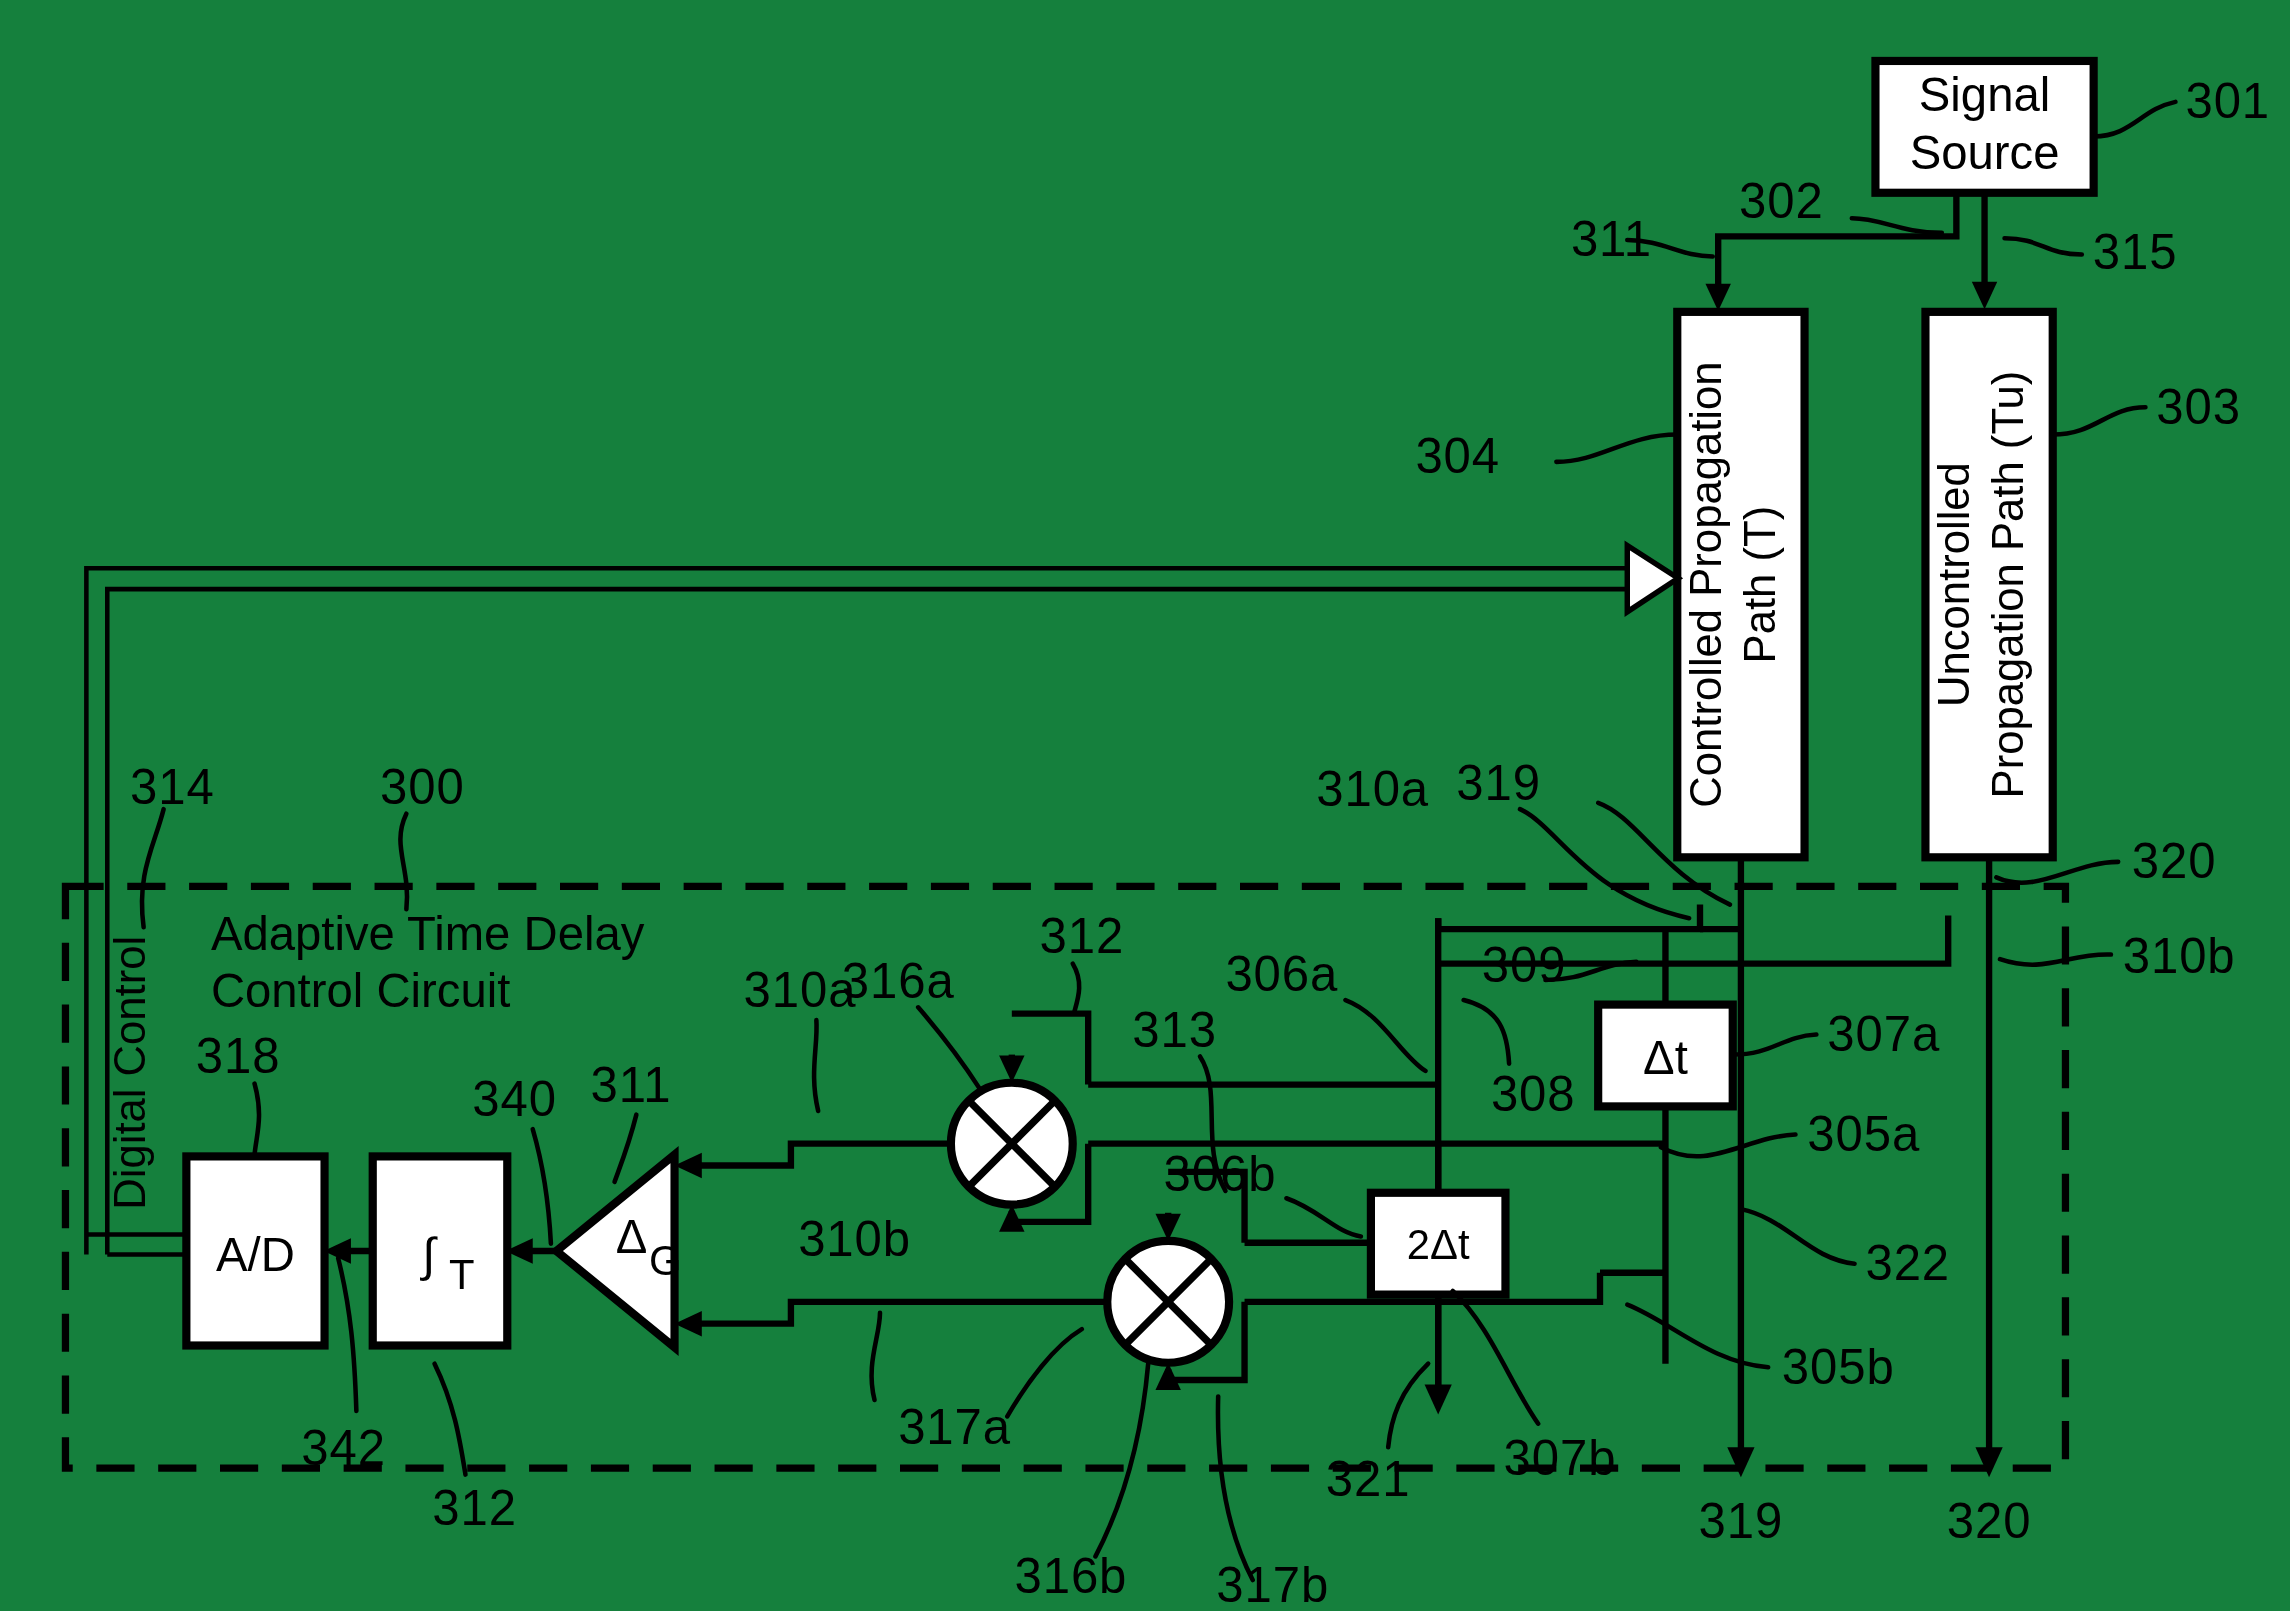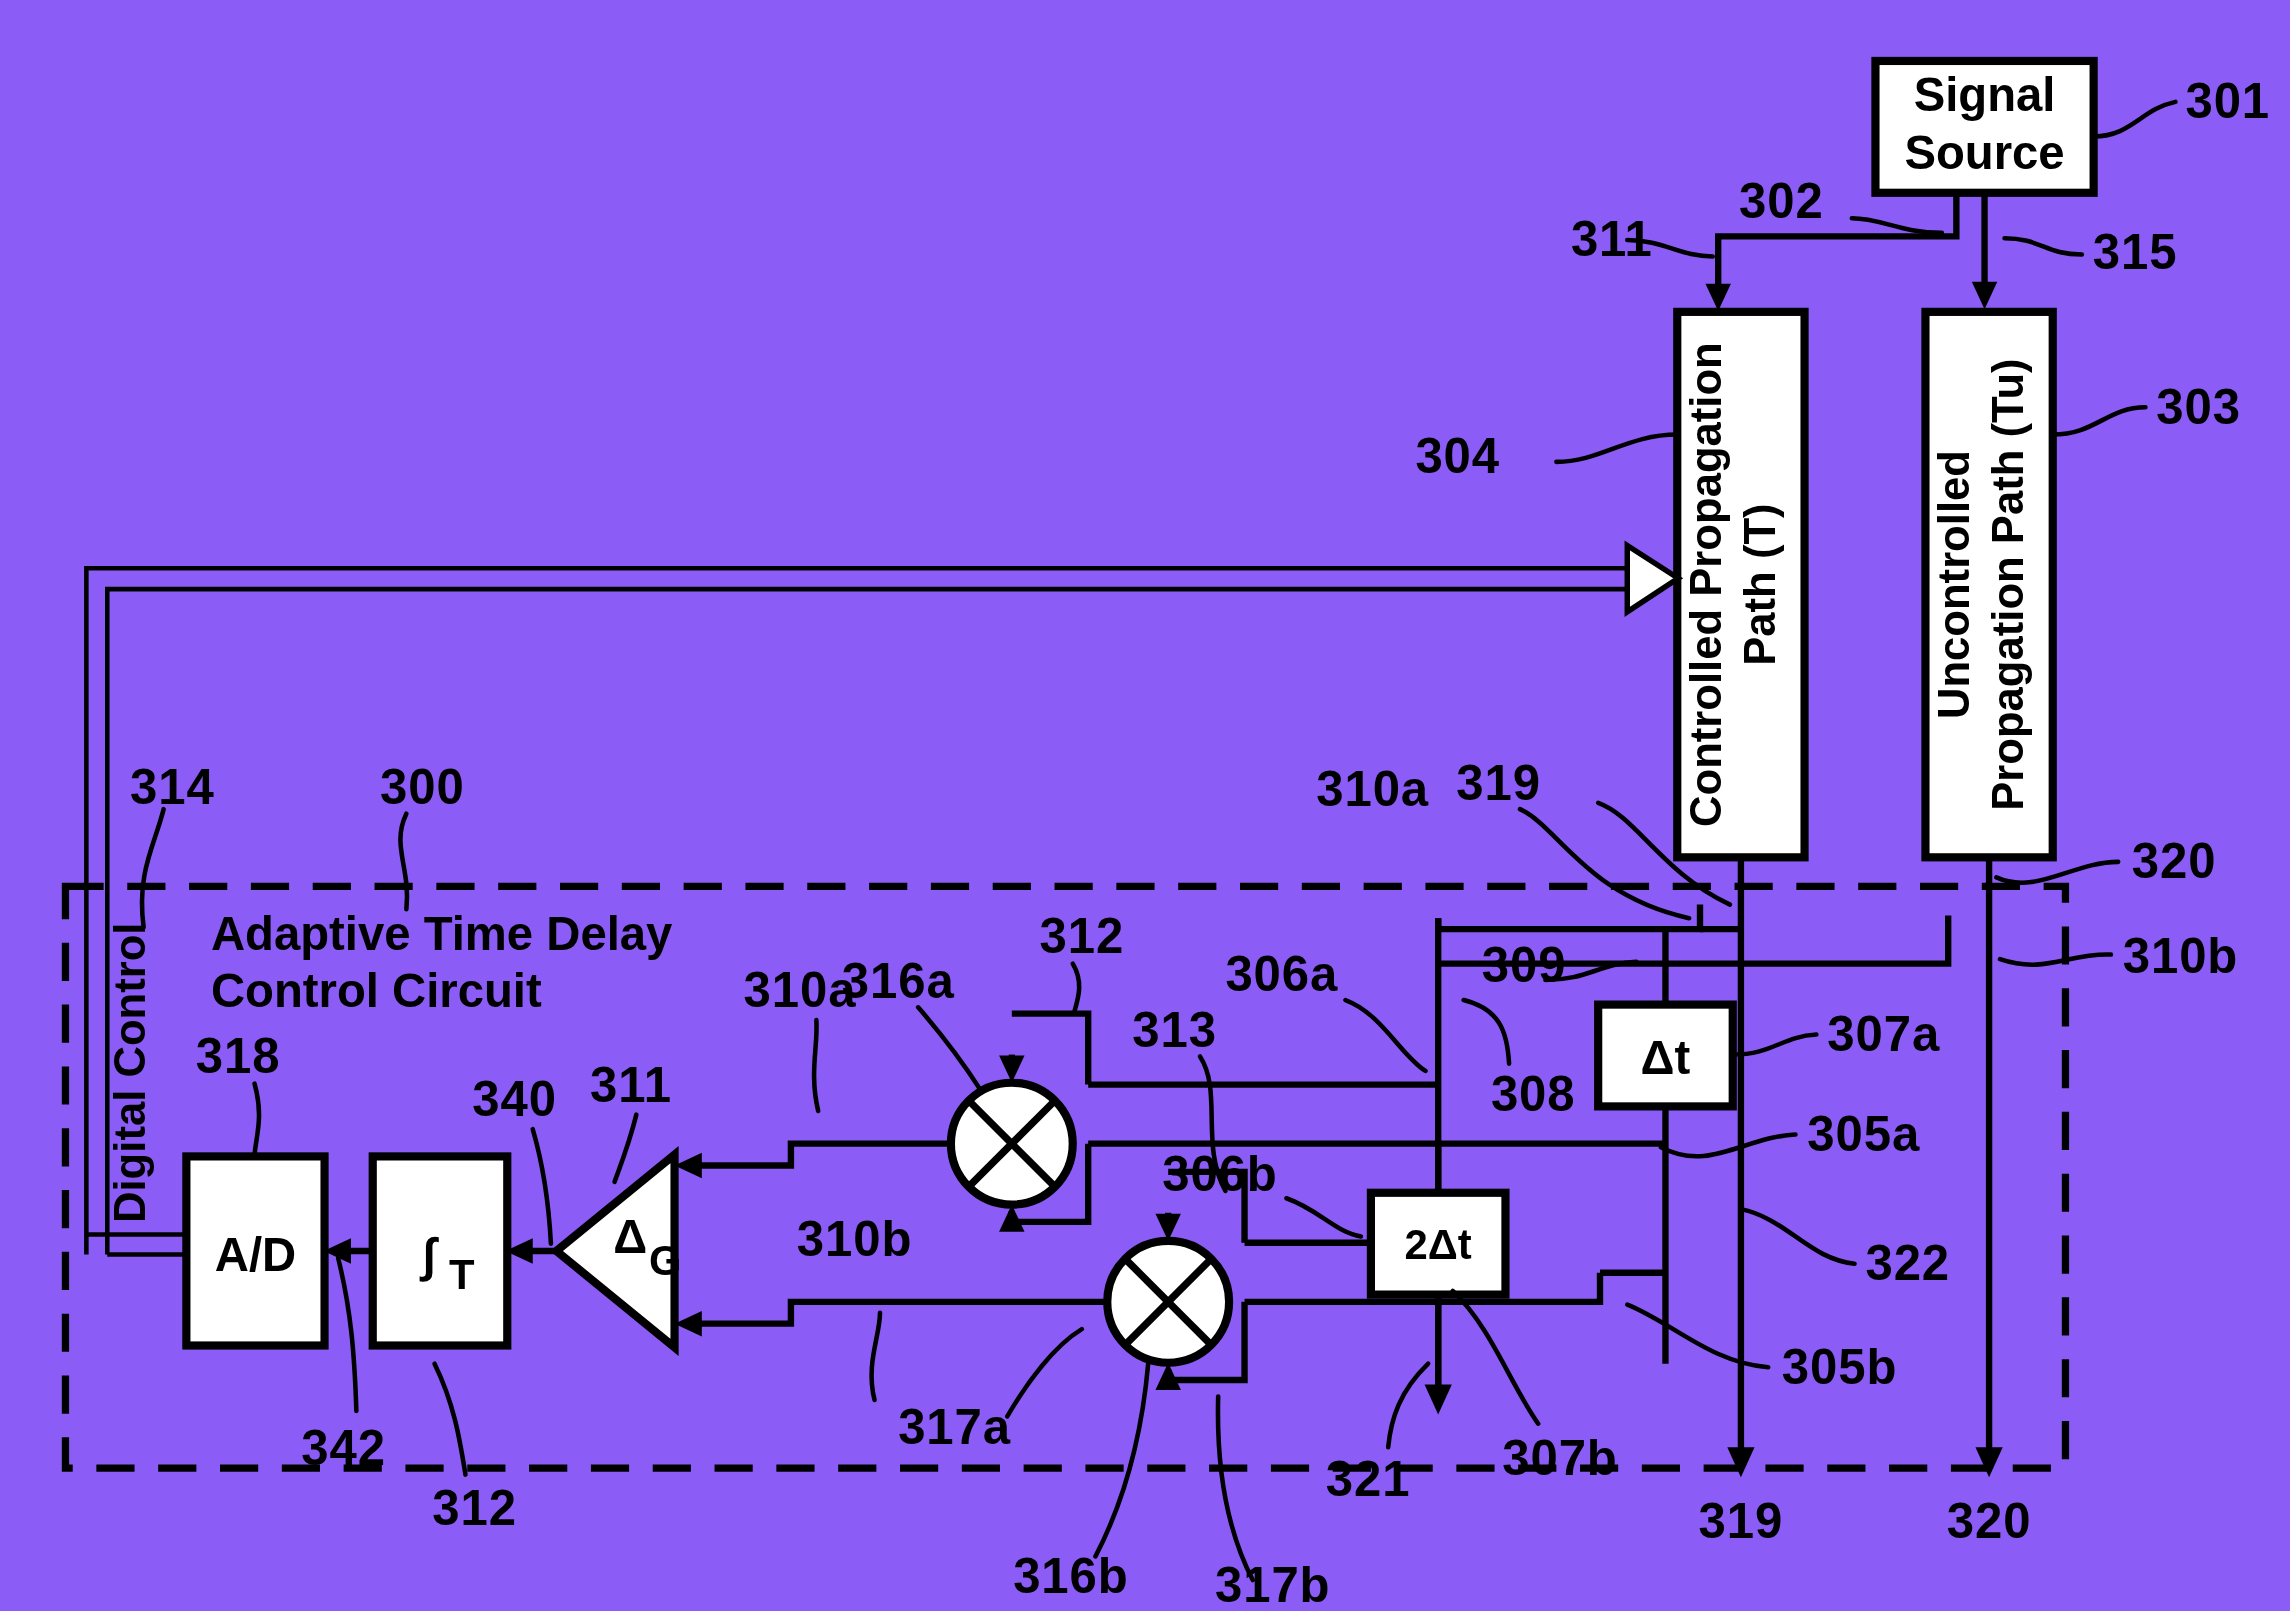--- a/index.html
+++ b/index.html
@@ -1,17 +1,17 @@
 <!DOCTYPE html>
 <html style="font-size:14.5px"><head>
 <meta charset="utf-8">
 <style>
   html,body{margin:0;padding:0;background:#ffffff;}
   body{font-family:"Liberation Sans", sans-serif;}
-  #root{position:relative;width:2290px;height:1611px;background:#8b5cf6;overflow:hidden;font-weight:bold;}
+  #root{position:relative;width:2290px;height:1611px;background:#15803d;overflow:hidden;}
   svg.sheet{position:absolute;left:0;top:0;width:2290px;height:1611px;}
   .ref{font-family:"Liberation Sans", sans-serif;font-size:54px;fill:#000;letter-spacing:1px;}
   .boxtxt{font-family:"Liberation Sans", sans-serif;font-size:52px;fill:#000;}
   .boxtxt-sm{font-family:"Liberation Sans", sans-serif;font-size:46px;fill:#000;}
   .vtxt{font-family:"Liberation Sans", sans-serif;font-size:48px;fill:#000;}
   .circuit-title{font-family:"Liberation Sans", sans-serif;font-size:52px;fill:#000;}
   .wire{stroke:#000;stroke-width:7;fill:none;stroke-linecap:butt;}
   .wire-thin{stroke:#000;stroke-width:5;fill:none;}
   .leader{stroke:#000;stroke-width:5;fill:none;stroke-linecap:round;}
   .boxline{stroke:#000;stroke-width:9;fill:#fff;}

